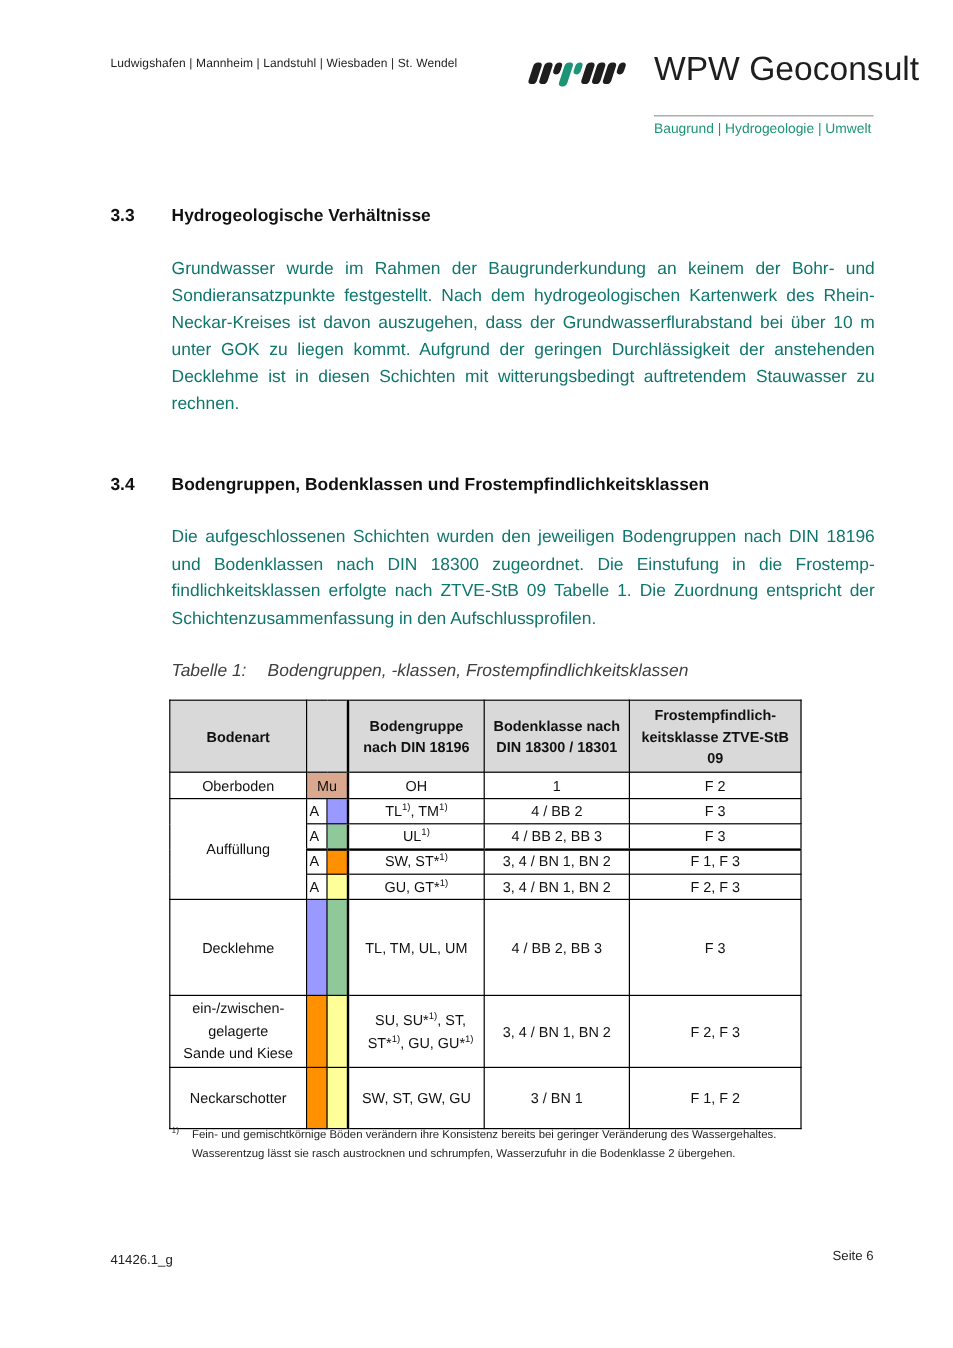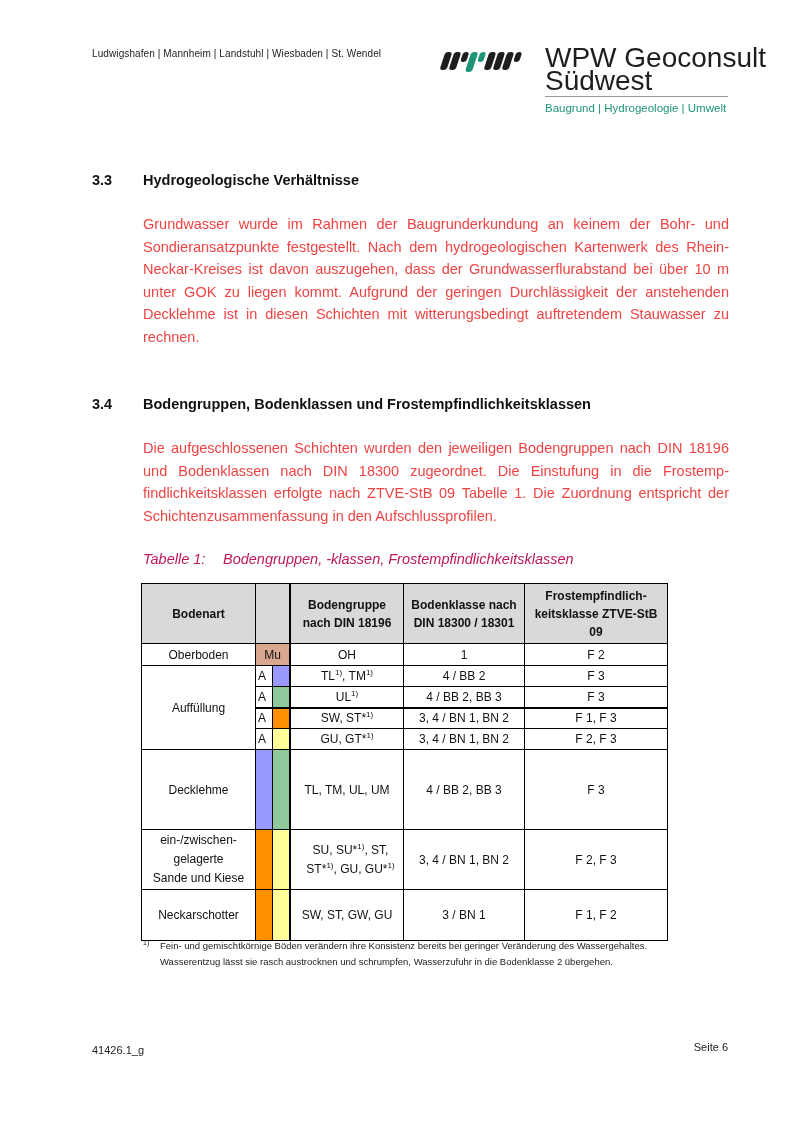--- a/index.html
+++ b/index.html
@@ -20,24 +20,24 @@
   .logo-rule { position: absolute; left: 107px; top: 50px; width: 183px; height: 1px; background: #9a9a9a; }
   .logo-tag {
     position: absolute; left: 107px; top: 56px; font-size: 11.5px; color: #1e9477; white-space: nowrap;
   }
   .section-head {
     position: absolute; left: 92px; font-size: 14.5px; font-weight: bold; color: #111;
   }
   .section-head .num { display: inline-block; width: 51px; }
   .para {
     position: absolute; left: 143px; width: 586px;
-    font-size: 14.5px; line-height: 22.5px; text-align: justify; color: #ef4444;
+    font-size: 14.5px; line-height: 22.5px; text-align: justify; color: #0f766e;
   }
   .caption {
-    position: absolute; left: 143px; top: 551px; font-size: 14.5px; font-style: italic; color: #be185d;
+    position: absolute; left: 143px; top: 551px; font-size: 14.5px; font-style: italic; color: #404040;
   }
   .caption .lbl { display: inline-block; width: 80px; }
   table.soil {
     position: absolute; left: 141px; top: 583px; border-collapse: collapse;
     font-size: 12px; color: #111;
   }
   table.soil td, table.soil th {
     border: 1px solid #000; text-align: center; vertical-align: middle; padding: 0 3px;
   }
   table.soil th { background: #d9d9d9; font-weight: bold; line-height: 18px; }
@@ -72,21 +72,20 @@
       <rect x="34" y="2" width="7" height="20" rx="3" fill="#1e9477"></rect>
       <rect x="43" y="2" width="6" height="10" rx="3" fill="#1e9477"></rect>
       <rect x="52" y="2" width="7" height="18" rx="3" fill="#1e1e1e"></rect>
       <rect x="61" y="2" width="7" height="18" rx="3" fill="#1e1e1e"></rect>
       <rect x="70" y="2" width="7" height="18" rx="3" fill="#1e1e1e"></rect>
       <rect x="79" y="2" width="6" height="10" rx="3" fill="#1e1e1e"></rect>
     </g>
   </svg>
   <div class="logo-name">
     <div>WPW Geoconsult</div>
-    <div>Südwest</div>
   </div>
   <div class="logo-rule"></div>
   <div class="logo-tag">Baugrund | Hydrogeologie | Umwelt</div>
 </div>
 
 <div class="section-head" style="top:172px;">
   <span class="num">3.3</span><span>Hydrogeologische Verhältnisse</span>
 </div>
 <div class="para" style="top:213px;">Grundwasser wurde im Rahmen der Baugrunderkundung an keinem der Bohr- und Sondieransatzpunkte festgestellt. Nach dem hydrogeologischen Kartenwerk des Rhein-Neckar-Kreises ist davon auszugehen, dass der Grundwasserflurabstand bei über 10 m unter GOK zu liegen kommt. Aufgrund der geringen Durchlässigkeit der an­stehenden Decklehme ist in diesen Schichten mit witterungsbedingt auftretendem Stauwasser zu rechnen.</div>
 

